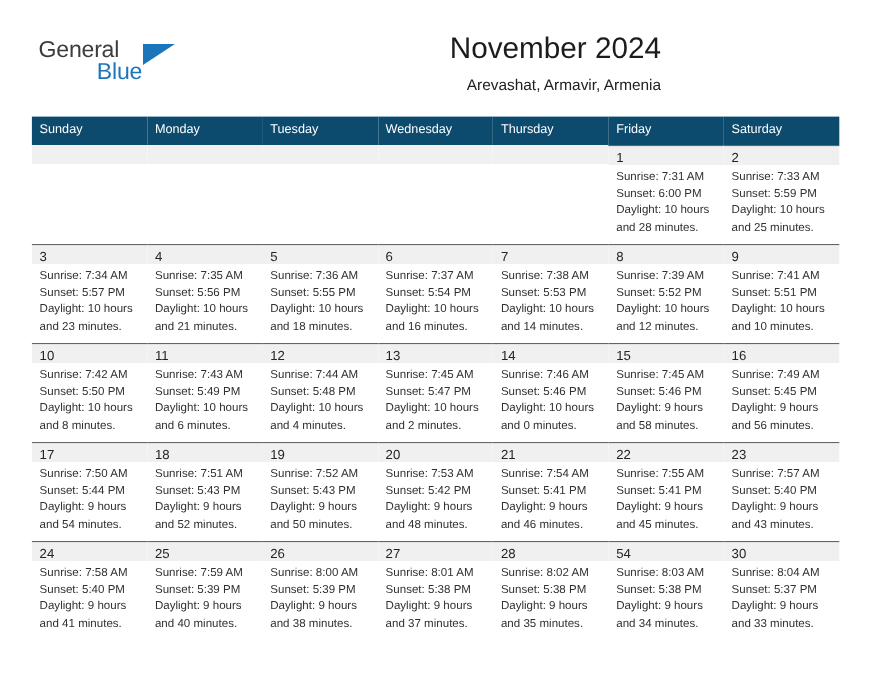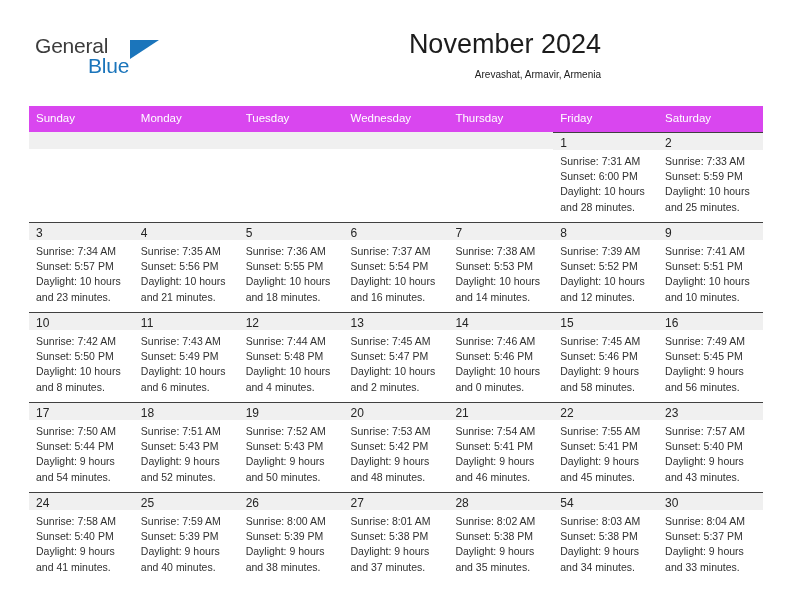--- a/index.html
+++ b/index.html
@@ -71,38 +71,38 @@
   }
   .cal-title {
     font-size: 27px;
     color: #1c1c1c;
     line-height: 1.25;
     font-weight: normal;
     margin: 0;
     white-space: nowrap;
   }
   .cal-subtitle {
-    font-size: 10px;
+    font-size: 14px;
     color: #222222;
     line-height: 1.3;
     margin: 6px 0 0 0;
     white-space: nowrap;
   }
 
   
   .calendar {
     position: absolute;
     left: 29px;
     top: 106px;
     width: 734px;
     border-collapse: collapse;
     table-layout: fixed;
   }
   .calendar th {
-    background: #d946ef;
+    background: #0c4a6e;
     color: #ffffff;
     font-size: 11.5px;
     font-weight: normal;
     text-align: left;
     padding: 5px 0 5px 7px;
     line-height: 1.35;
   }
   .calendar td {
     vertical-align: top;
     padding: 0;

